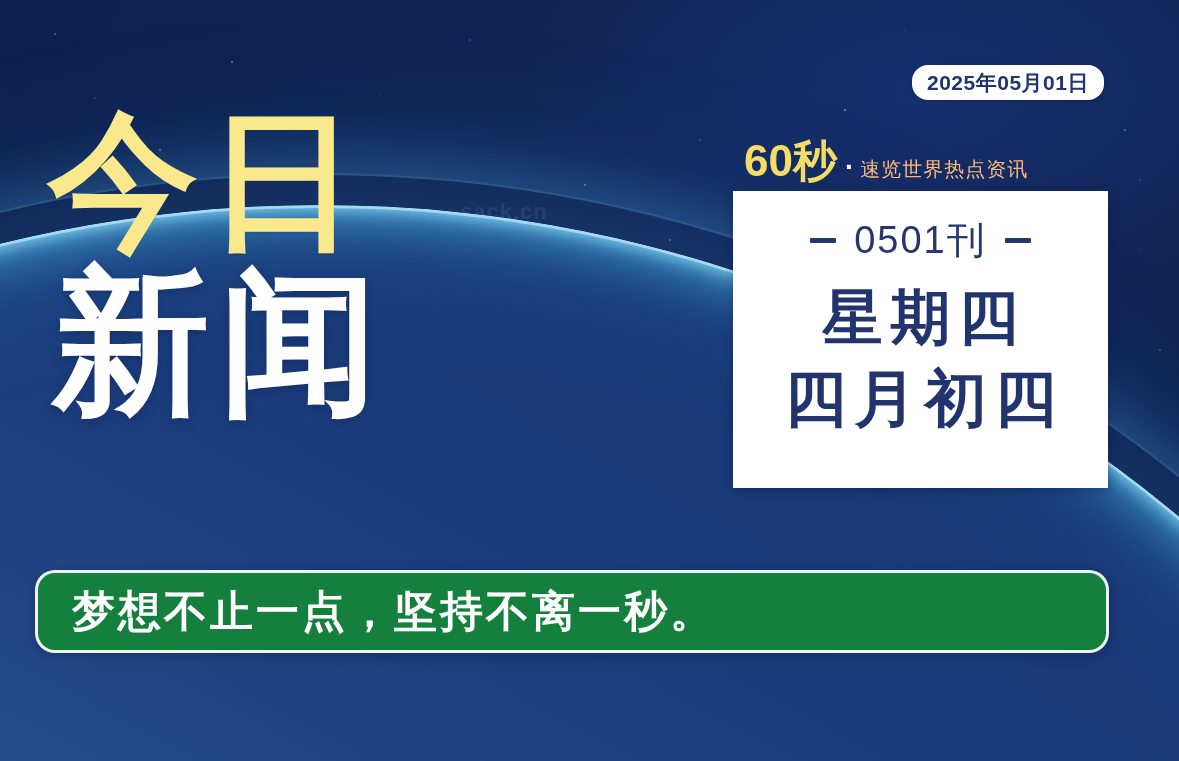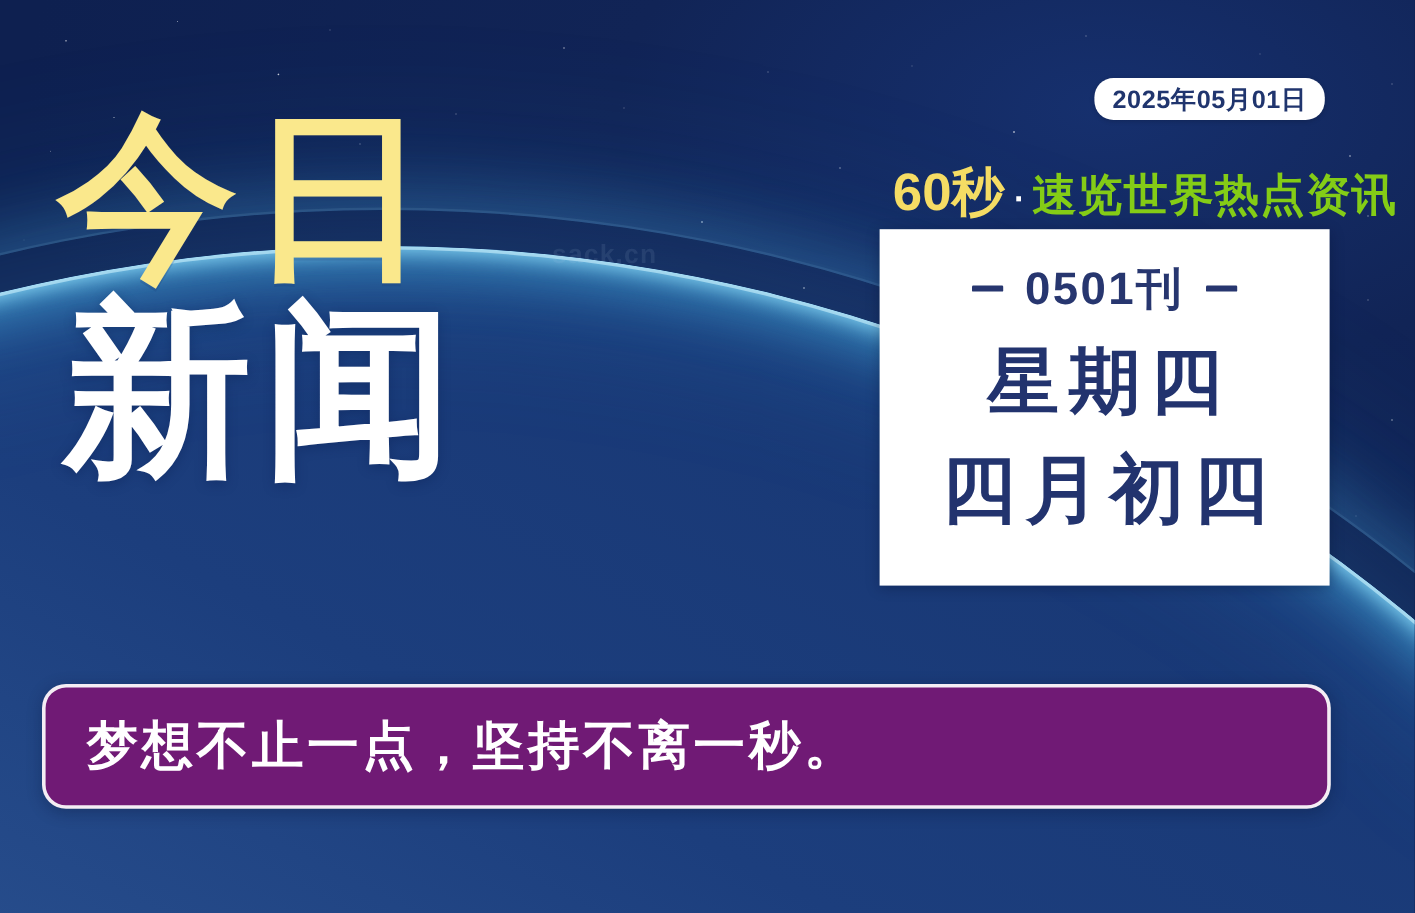--- a/index.html
+++ b/index.html
@@ -144,21 +144,21 @@
     letter-spacing: 1px;
     font-weight: 700;
     color: rgba(190,205,235,.10);
     user-select: none;
   }
 
   
   .title-block {
     position: absolute;
     left: 48px;
-    top: 92px;
+    top: 109px;
     width: 420px;
   }
   .title-line {
     font-weight: 900;
     line-height: .96;
     letter-spacing: 10px;
     white-space: nowrap;
   }
   .title-jinri {
     font-size: 150px;
@@ -207,23 +207,23 @@
     line-height: 1;
   }
   .tagline .dot {
     font-size: 28px;
     font-weight: 900;
     color: #FFFFFF;
     margin: 0 6px 0 8px;
     line-height: 1;
   }
   .tagline .phrase {
-    font-size: 37px;
-    font-weight: 700;
-    color: #84cc16;
+    font-size: 20px;
+    font-weight: 400;
+    color: #fdba74;
     letter-spacing: 1px;
     line-height: 1;
   }
 
   .info-card {
     position: absolute;
     left: 733px;
     top: 191px;
     width: 375px;
     height: 297px;
@@ -235,21 +235,21 @@
     padding-top: 14px;
     box-sizing: border-box;
     box-shadow: 0 2px 10px rgba(3,14,48,.35);
   }
   .issue-row {
     display: flex;
     align-items: center;
     gap: 18px;
     color: #27366F;
     font-size: 38px;
-    font-weight: 700;
+    font-weight: 400;
     letter-spacing: 2px;
     margin-top: 10px;
   }
   .issue-dash {
     display: inline-block;
     width: 26px;
     height: 5px;
     background: #27366F;
     border-radius: 1px;
   }
@@ -261,34 +261,34 @@
     margin-top: 22px;
     line-height: 1;
     text-indent: 8px;
     text-align: right;
   }
   .lunar {
     color: #22336E;
     font-size: 62px;
     font-weight: 900;
     letter-spacing: 8px;
-    margin-top: 30px;
+    margin-top: 20px;
     line-height: 1;
     text-indent: 8px;
   }
 
   
   .quote-bar {
     position: absolute;
     left: 35px;
     top: 570px;
     width: 1074px;
-    height: 104px;
+    height: 83px;
     box-sizing: border-box;
-    background: #701a75;
+    background: #15803d;
     border: 3px solid rgba(255,255,255,.92);
     border-radius: 20px;
     display: flex;
     align-items: center;
     padding-left: 34px;
     box-shadow: 0 3px 12px rgba(5,16,50,.3);
   }
   .quote-text {
     color: #FFFFFF;
     font-size: 43px;

